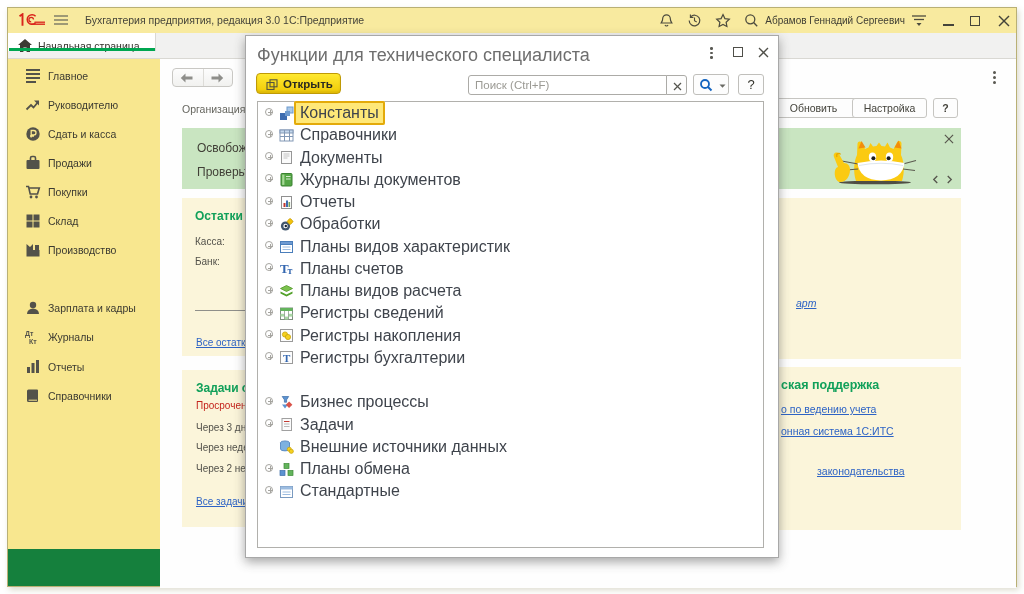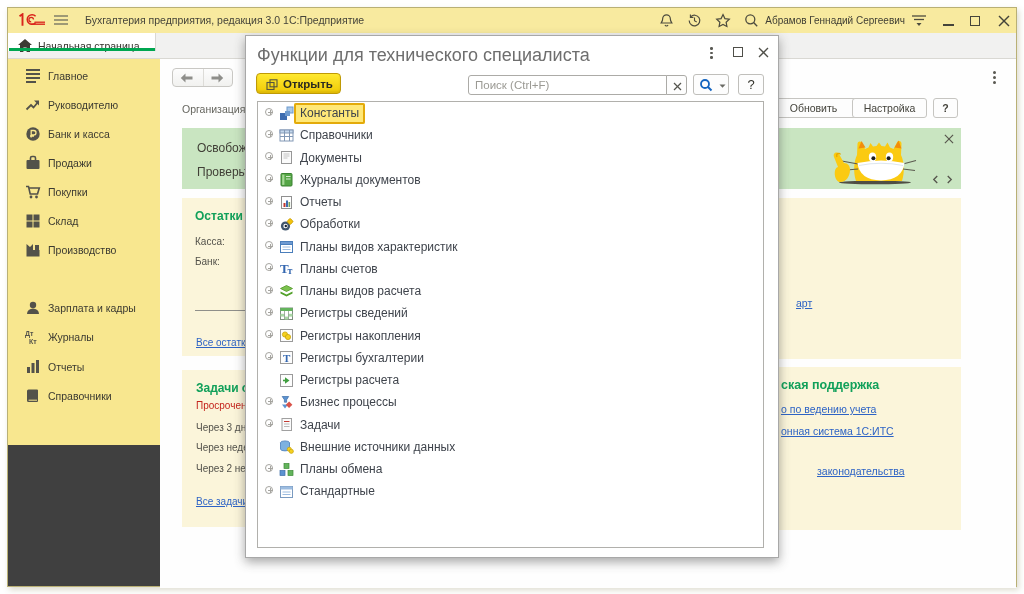--- a/index.html
+++ b/index.html
@@ -1,24 +1,24 @@
 <!DOCTYPE html>
 <html lang="ru"><head>
 <meta charset="utf-8">
 <title>1C</title>
 <style>
 html,body{margin:0;padding:0;width:1024px;height:594px;background:#fff;font-family:"Liberation Sans",sans-serif;overflow:hidden;}
 *{box-sizing:border-box;}
 .abs{position:absolute;}
-#win{position:absolute;left:7px;top:7px;width:1010px;height:580px;background:#404040;border:1px solid #b9b075;box-shadow:2px 3px 6px rgba(120,110,60,.25);}
+#win{position:absolute;left:7px;top:7px;width:1010px;height:580px;background:#15803d;border:1px solid #b9b075;box-shadow:2px 3px 6px rgba(120,110,60,.25);}
 #topbar{position:absolute;left:0;top:0;width:1008px;height:25px;background:#f8ea9f;}
 #tabrow{position:absolute;left:0;top:25px;width:1008px;height:26px;background:#f1f1f0;border-bottom:1px solid #d9d8d3;}
 #tab1{position:absolute;left:0;top:0;width:148px;height:18px;background:#fff;border-right:1px solid #d9d8d3;}
 #tab1 .green{position:absolute;left:1px;bottom:0px;width:146px;height:3px;background:#00a650;}
-#sidebar{position:absolute;left:0;top:51px;width:152px;height:386px;background:#f8e78f;}
+#sidebar{position:absolute;left:0;top:51px;width:152px;height:490px;background:#f8e78f;}
 .sbitem{position:absolute;left:0;width:152px;height:29px;}
 .sbitem .txt{position:absolute;left:40px;top:8px;font-size:10.5px;color:#3b3a31;}
 .sbitem svg{position:absolute;left:17px;top:6px;}
 #content{position:absolute;left:152px;top:51px;width:856px;height:529px;background:#fefefe;}
 .btn{position:absolute;background:#fdfdfd;border:1px solid #c6c5c1;border-radius:3px;font-size:10.5px;color:#44433b;text-align:center;}
 .crm{background:#fbf5da;position:absolute;}
 .greenh{position:absolute;font-size:12px;font-weight:bold;color:#11a05a;}
 .link{position:absolute;font-size:10.5px;color:#2d63c5;text-decoration:underline;white-space:nowrap;}
 .gtxt{position:absolute;font-size:10.5px;color:#52514a;white-space:nowrap;}
 #dlg{position:absolute;left:245px;top:35px;width:534px;height:523px;background:#fff;border:1px solid #a8a8a8;box-shadow:0 4px 10px rgba(60,60,60,.45);}
@@ -29,21 +29,21 @@
 #searchbox span{position:absolute;left:6px;top:3px;font-size:11.5px;color:#9b9a94;}
 #clearbtn{position:absolute;left:420px;top:39px;width:21px;height:20px;background:#fdfdfd;border:1px solid #acaba7;border-radius:0 3px 3px 0;}
 #magbtn{position:absolute;left:447px;top:38px;width:36px;height:21px;background:#fdfdfd;border:1px solid #c0bfbb;border-radius:3px;}
 #qbtn{position:absolute;left:492px;top:38px;width:26px;height:21px;background:#fdfdfd;border:1px solid #c0bfbb;border-radius:3px;font-size:13px;color:#33332b;text-align:center;}
 #treebox{position:absolute;left:11px;top:65px;width:507px;height:447px;background:#fff;border:1px solid #b1b0ac;}
 .trow{position:absolute;left:0;width:505px;height:22px;}
 .exp{position:absolute;left:7px;width:8px;height:8px;border:1px solid #a6a5a0;border-radius:50%;}
 .exp::before{content:"";position:absolute;left:1.5px;top:3.5px;width:5px;height:1px;background:#a6a5a0;}
 .exp::after{content:"";position:absolute;left:3.5px;top:1.5px;width:1px;height:5px;background:#a6a5a0;}
 .ticon{position:absolute;left:21px;}
-.ttext{position:absolute;left:42px;height:22px;line-height:22px;font-size:12px;color:#3f444c;white-space:nowrap;}
+.ttext{position:absolute;left:42px;height:22px;line-height:22px;font-size:16px;color:#3f444c;white-space:nowrap;}
 .sel{background:#ffe878;border:2px solid #e3aa0a;border-radius:2px;padding:1px 4px 2px 4px;margin-left:-6px;}
 </style>
 </head>
 <body>
 
 <div id="win">
 <div id="topbar">
 <svg class="abs" style="left:10px;top:5px" width="28" height="14" viewBox="0 0 28 14">
 <g stroke="#da251c" fill="none">
 <path d="M1.5 3.2 L4.5 1.2 V12.8" stroke-width="1.9"></path>
@@ -120,21 +120,21 @@
           <path d="M1.5 12.5 L6 8 L8.5 10.5 L13.5 4.5" fill="none" stroke="#53524a" stroke-width="1.8"></path>
           <path d="M9 3.5 h5 v5 Z" fill="#53524a"></path>
         </svg>
         <div class="txt">Руководителю</div>
       </div>
 <div class="sbitem" style="top:60.7px">
         <svg width="16" height="16" viewBox="0 0 16 16">
           <circle cx="8" cy="8" r="6.7" fill="#53524a"></circle>
           <path d="M6.2 11.5 V4.5 h2.6 a2.2 2.2 0 0 1 0 4.4 h-2.6 M5 10 h4" stroke="#f8e78f" stroke-width="1.3" fill="none"></path>
         </svg>
-        <div class="txt">Банк и касса</div>
+        <div class="txt">Сдать и касса</div>
       </div>
 <div class="sbitem" style="top:89.8px">
         <svg width="16" height="16" viewBox="0 0 16 16">
           <rect x="1.5" y="5" width="13" height="9" rx="1" fill="#53524a"></rect>
           <path d="M5.5 5 V3 a1.5 1.5 0 0 1 1.5-1.5 h2 A1.5 1.5 0 0 1 10.5 3 v2" fill="none" stroke="#53524a" stroke-width="1.6"></path>
         </svg>
         <div class="txt">Продажи</div>
       </div>
 <div class="sbitem" style="top:118.9px">
         <svg width="16" height="16" viewBox="0 0 16 16">
@@ -248,21 +248,21 @@
 <div class="link" style="left:36px;top:278px;font-size:10px;">Все остатки</div>
 <div class="crm" style="left:22px;top:311px;width:379px;height:157px;"></div>
 <div class="greenh" style="left:36px;top:322px;">Задачи организации</div>
 <div class="abs" style="left:36px;top:341px;font-size:10px;color:#c4231c;">Просроченные задачи (3)</div>
 <div class="gtxt" style="left:36px;top:363px;font-size:10px;">Через 3 дня: Июнь 2021 г.: Оплатить налог УСН</div>
 <div class="gtxt" style="left:36px;top:383px;font-size:10px;">Через неделю: Июнь 2021 г.: Сдать отчетность</div>
 <div class="gtxt" style="left:36px;top:404px;font-size:10px;">Через 2 недели: Июль 2021 г.: Оплатить взносы</div>
 <div class="link" style="left:36px;top:437px;font-size:10px;">Все задачи организаций</div>
 <div class="crm" style="left:430px;top:139px;width:371px;height:161px;"></div>
 <div class="crm" style="left:430px;top:308px;width:371px;height:163px;"></div>
-<div class="link" style="left:636px;top:238px;">арт</div>
+<div class="link" style="left:636px;top:238px;font-style:italic;">арт</div>
 <div class="greenh" style="left:621px;top:319px;font-size:12.5px;">ская поддержка</div>
 <div class="link" style="left:621px;top:344px;">о по ведению учета</div>
 <div class="link" style="left:621px;top:366px;">онная система 1С:ИТС</div>
 <div class="link" style="left:621px;top:406px;margin-left:36px;">законодательства</div>
 </div>
 </div>
 <div id="dlg">
 <div class="title">Функции для технического специалиста</div>
 <div class="abs" style="left:464px;top:11px;width:3px;height:13px;">
       <div style="width:2.5px;height:2.5px;background:#5a5a54;border-radius:50%;margin-bottom:2px;"></div>
@@ -414,28 +414,20 @@
         <div class="ttext"><span class="lbl">Регистры накопления</span></div>
       </div>
 <div class="trow" style="top:244.9px">
         <span class="exp" style="top:5.6px"></span>
         <svg class="ticon" style="top:3.5px" width="15" height="15" viewBox="0 0 15 15">
           <rect x="1.5" y="1.5" width="12" height="12" fill="#fdfdfd" stroke="#9a9a9a"></rect>
           <text x="4" y="11.5" font-family="Liberation Serif" font-size="11" font-weight="bold" fill="#3467b0">Т</text>
         </svg>
         <div class="ttext"><span class="lbl">Регистры бухгалтерии</span></div>
       </div>
-<div class="trow" style="top:267.1px">
-        <svg class="ticon" style="top:3.5px" width="15" height="15" viewBox="0 0 15 15">
-          <rect x="1.5" y="1.5" width="12" height="12" fill="#fdfdfd" stroke="#9a9a9a"></rect>
-          <path d="M10.5 7.5 L6 4.2 V10.8 Z" fill="#3f9e3f"></path>
-          <rect x="4" y="6.7" width="3" height="1.6" fill="#3f9e3f"></rect>
-        </svg>
-        <div class="ttext"><span class="lbl">Регистры расчета</span></div>
-      </div>
 <div class="trow" style="top:289.4px">
         <span class="exp" style="top:5.6px"></span>
         <svg class="ticon" style="top:3.5px" width="15" height="15" viewBox="0 0 15 15">
           <path d="M3.2 1.5 h6.5 L7.6 4.8 v2.4 H5.4 V4.8 Z" fill="#5c93d1" stroke="#3c6da8" stroke-width=".7"></path>
           <path d="M3 9.5 h6 l-3 4 Z" fill="#5c93d1"></path>
           <rect x="7.8" y="7.4" width="4.6" height="4.6" transform="rotate(45 10.1 9.7)" fill="#d9534a"></rect>
         </svg>
         <div class="ttext"><span class="lbl">Бизнес процессы</span></div>
       </div>
 <div class="trow" style="top:311.6px">

